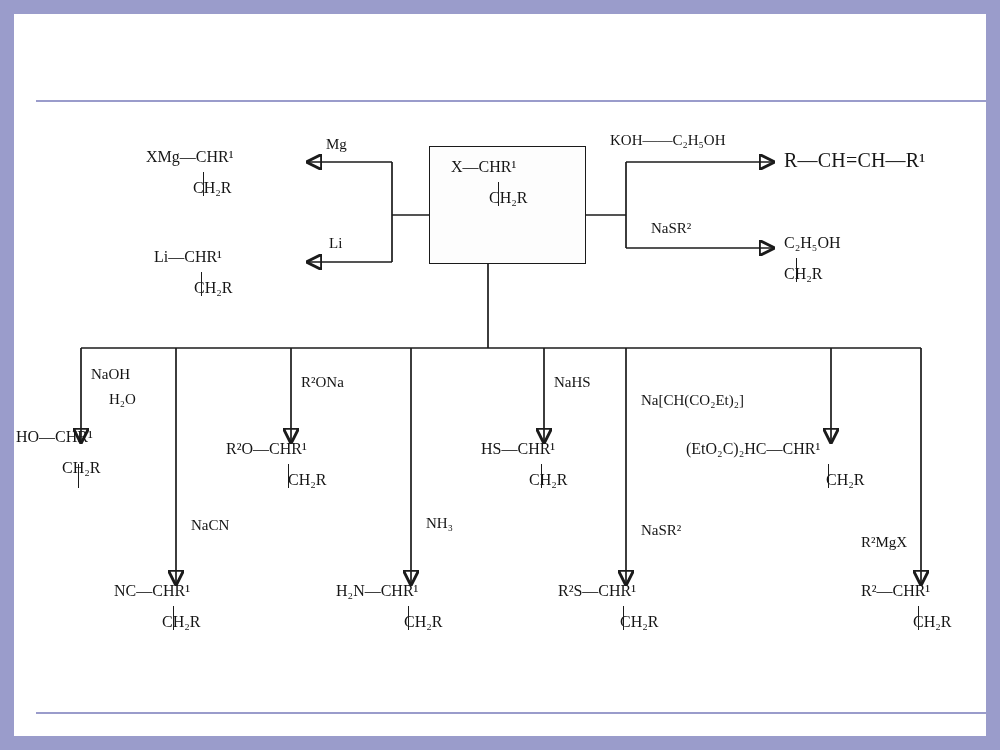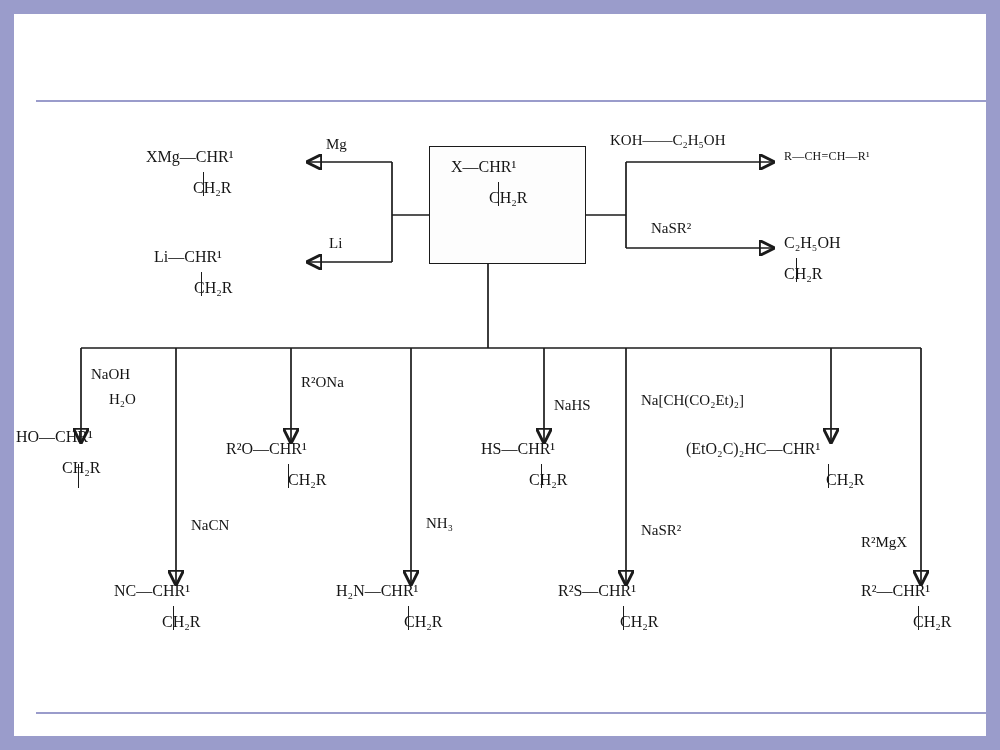--- a/index.html
+++ b/index.html
@@ -183,21 +183,21 @@
       <span class="bot" style="margin-left:47px;">CH₂R</span>
     </div>
     <div class="bondv" style="left:167px; top:70px; height:24px;"></div>
 
     <div class="chain" style="left:118px; top:146px;">
       <span class="top">Li—CHR¹</span>
       <span class="bot" style="margin-left:40px;">CH₂R</span>
     </div>
     <div class="bondv" style="left:165px; top:170px; height:24px;"></div>
 
-    <div class="node" style="left:748px; top:48px; font-size:12px;">
+    <div class="node" style="left:748px; top:48px; font-size:20px;">
       <span>R—CH=CH—R¹</span>
     </div>
 
     <div class="chain" style="left:748px; top:132px;">
       <span class="top">C₂H₅OH</span>
       <span class="bot">CH₂R</span>
     </div>
     <div class="bondv" style="left:760px; top:156px; height:24px;"></div>
 
     <div class="chain" style="left:-20px; top:326px;">
@@ -248,21 +248,21 @@
     </div>
     <div class="bondv" style="left:882px; top:504px; height:24px;"></div>
 
     <div class="reagent" style="left:290px; top:34px;">Mg</div>
     <div class="reagent" style="left:293px; top:133px;">Li</div>
     <div class="reagent" style="left:574px; top:30px;">KOH——C₂H₅OH</div>
     <div class="reagent" style="left:615px; top:118px;">NaSR²</div>
     <div class="reagent" style="left:55px;  top:264px;">NaOH</div>
     <div class="reagent" style="left:57px;  top:289px;margin-left:16px;">H₂O</div>
     <div class="reagent" style="left:265px; top:272px;">R²ONa</div>
-    <div class="reagent" style="left:518px; top:272px;margin-top:23px;">NaHS</div>
+    <div class="reagent" style="left:518px; top:272px;">NaHS</div>
     <div class="reagent" style="left:605px; top:290px;">Na[CH(CO₂Et)₂]</div>
     <div class="reagent" style="left:155px; top:415px;">NaCN</div>
     <div class="reagent" style="left:390px; top:413px;">NH₃</div>
     <div class="reagent" style="left:605px; top:420px;">NaSR²</div>
     <div class="reagent" style="left:825px; top:432px;">R²MgX</div>
 
   </div>
 </div>
 
 </body></html>

